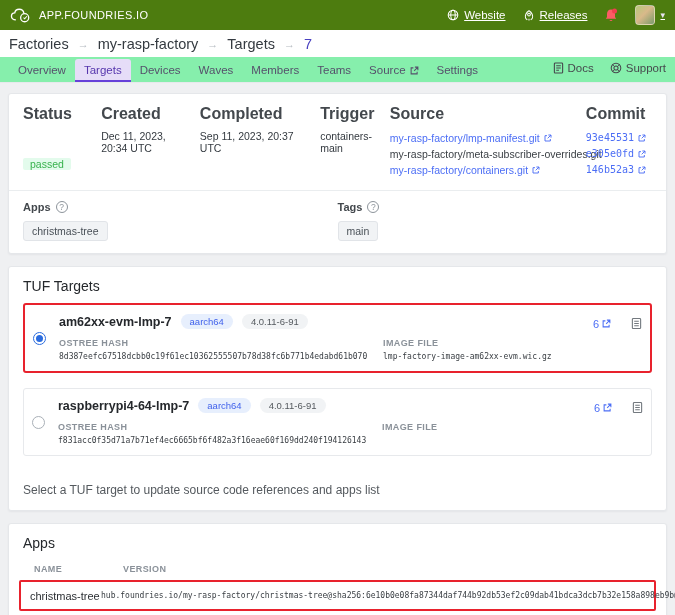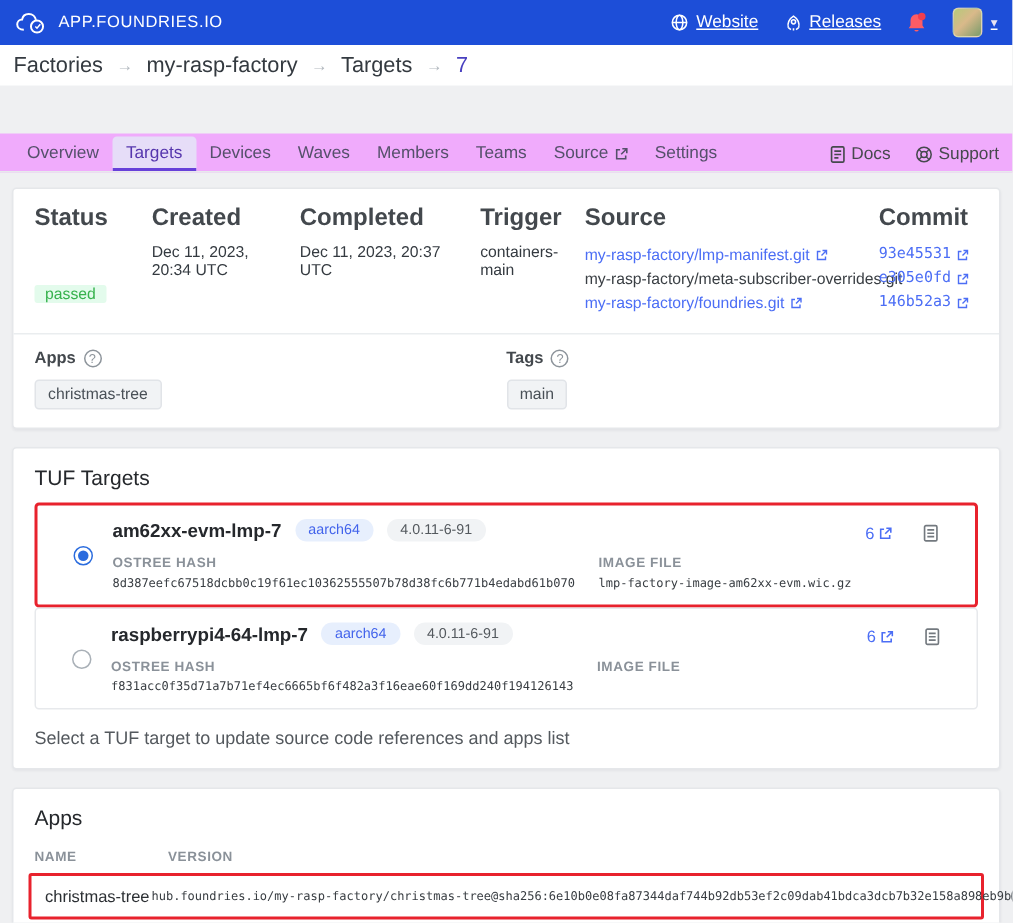--- a/index.html
+++ b/index.html
@@ -1,34 +1,34 @@
 <!DOCTYPE html>
 <html><head>
 <meta charset="utf-8">
 <style>
   * { box-sizing: border-box; margin: 0; padding: 0; }
   html,body { width: 675px; height: 615px; overflow: hidden; }
   body { font-family: "Liberation Sans", sans-serif; background: #eff0f2; color: #343a40; font-size: 12px; }
 
   
-  .topbar { height: 30px; background: #1d4ed8; display: flex; align-items: center; padding: 0 10px; color: #fff; }
+  .topbar { height: 30px; background: #4d7c0f; display: flex; align-items: center; padding: 0 10px; color: #fff; }
   .logo { display: flex; align-items: center; gap: 7px; font-size: 11px; letter-spacing: .4px; font-weight: 500; cursor: pointer; }
   .topbar-right { margin-left: auto; display: flex; align-items: center; gap: 17px; font-size: 11.5px; text-decoration: underline; }
   .topbar-link { display: flex; align-items: center; gap: 5px; cursor: pointer; }
   .avatar { width: 20px; height: 20px; border-radius: 4px; background: linear-gradient(135deg,#b6c97a 0%,#d9b98a 45%,#7a9b6a 100%); border: 1px solid rgba(255,255,255,.35); }
   .chev { font-size: 9px; color: #e9e4f2; margin-left: -8px; }
 
   
   .breadcrumb { background: #fff; padding: 6px 9px 5px; display: flex; align-items: center; gap: 9px; font-size: 14.5px; color: #343a40; }
   .crumb { cursor: pointer; }
   .crumb-sep { color: #b4bac0; font-size: 11px; }
   .crumb-last { color: #4940c0; }
 
   
-  .tabs { background: #f0abfc; border-bottom: 1px solid #e7e9ec; display: flex; align-items: flex-end; padding: 2px 9px 0; height: 26px; font-size: 11.5px; color: #55506b; margin-top: 32px; }
+  .tabs { background: #86efac; border-bottom: 1px solid #e7e9ec; display: flex; padding: 2px 9px 0; height: 26px; font-size: 11.5px; color: #55506b; }
   .tab { padding: 5px 9px 6px; cursor: pointer; display: flex; align-items: center; gap: 4px; white-space: nowrap; }
   .tab.active { background: #e6ddf8; border-radius: 3px 3px 0 0; color: #5636ad; box-shadow: inset 0 -2px 0 #6741d9; }
   .tabs-right { margin-left: auto; display: flex; gap: 16px; color: #46494d; align-items: center; padding-bottom: 5px; }
   .tabs-right .tab-aux { display: flex; align-items: center; gap: 4px; cursor: pointer; }
 
   
   .content { padding: 10px 8px; display: flex; flex-direction: column; gap: 12px; }
   .card { background: #fff; border: 1px solid #e5e7ea; border-radius: 3px; box-shadow: 0 1px 2px rgba(20,20,40,.05); }
   .card-title { font-size: 14px; color: #25282c; padding: 11px 14px 9px; }
 
@@ -44,21 +44,21 @@
   .link-dark { color: #3a3f44; cursor: pointer; }
   .divider { border-top: 1px solid #eaedef; }
   .appstags { display: flex; padding: 10px 14px 12px; }
   .at-col { width: 322px; }
   .at-head { display: flex; align-items: center; gap: 5px; font-size: 11px; font-weight: 700; color: #43484d; margin-bottom: 8px; }
   .qmark { width: 12px; height: 12px; border: 1px solid #8d949b; border-radius: 50%; font-size: 8.5px; color: #8d949b; display: inline-flex; align-items: center; justify-content: center; font-weight: 400; cursor: pointer; }
   .chip { display: inline-block; background: #f1f3f5; border: 1px solid #e1e4e8; border-radius: 3px; padding: 3px 8px; font-size: 10.5px; color: #495057; }
 
   
   .tuf-body { padding: 0 14px 10px; }
-  .target-row { border: 1px solid #e7e9ec; border-radius: 3px; padding: 9px 24px 10px; display: flex; align-items: flex-start; margin-bottom: 0; }
+  .target-row { border: 1px solid #e7e9ec; border-radius: 3px; padding: 9px 8px 10px; display: flex; align-items: flex-start; margin-bottom: 15px; }
   .target-row.annotated { border: 2px solid #e8222d; }
   .radio { width: 13px; height: 13px; border-radius: 50%; border: 1px solid #a9b0b7; margin-top: 18px; flex: none; cursor: pointer; position: relative; }
   .radio.sel { border: 1px solid #2b6cde; }
   .radio.sel::after { content: ""; position: absolute; inset: 2px; border-radius: 50%; background: #2b6cde; }
   .target-main { flex: 1; margin-left: 13px; }
   .target-head { display: flex; align-items: center; gap: 9px; }
   .target-name { font-size: 12.5px; font-weight: 700; color: #25282c; }
   .pill { border-radius: 9px; padding: 2px 9px; font-size: 9.5px; }
   .pill-arch { background: #e7effd; color: #4263eb; }
   .pill-ver { background: #f1f3f5; color: #54595e; }
@@ -71,21 +71,21 @@
   .tuf-footer { padding: 2px 14px 13px; font-size: 12px; color: #54595e; }
 
   
   .tbl-heads { display: flex; padding: 4px 14px 6px; }
   .th { font-size: 9px; letter-spacing: .4px; color: #8a9199; font-weight: 600; }
   .apps-row-wrap { padding: 0 10px 12px; }
   .app-row { border: 2px solid #e8222d; border-radius: 2px; display: flex; align-items: center; padding: 7px 8px 7px 9px; }
   .app-name { width: 71px; font-size: 11px; color: #2b2f33; flex: none; }
   .app-ver { flex: 1; }
   .icon-info { width: 13px; height: 13px; border: 1px solid #73797f; border-radius: 50%; color: #73797f; font-size: 9px; display: inline-flex; align-items: center; justify-content: center; cursor: pointer; flex: none; }
-  .apps-th-name { width: 89px; } .apps-th-ver { flex: 1; }
+  .apps-th-name { width: 89px; margin-left: 11px; } .apps-th-ver { flex: 1; }
   svg { display: block; }
 </style>
 </head>
 <body>
 
 <div class="topbar">
   <div class="logo">
     <svg width="22" height="15" viewBox="0 0 30 20" fill="none" stroke="#fff" stroke-width="1.8">
       <path d="M8 16 C4 16 2 13.5 2 11 C2 8.5 4 6.5 6.5 6.5 C7 3.5 9.5 1.5 12.5 1.5 C16 1.5 18.5 4 19 7"></path>
       <circle cx="20" cy="13" r="5.5"></circle>
@@ -173,21 +173,21 @@
       <div class="info-col c-status">
         <div class="lbl">Status</div>
         <span class="badge-pass">passed</span>
       </div>
       <div class="info-col c-created">
         <div class="lbl">Created</div>
         <div class="val">Dec 11, 2023, 20:34 UTC</div>
       </div>
       <div class="info-col c-completed">
         <div class="lbl">Completed</div>
-        <div class="val">Dec 11, 2023, 20:37 UTC</div>
+        <div class="val">Sep 11, 2023, 20:37 UTC</div>
       </div>
       <div class="info-col c-trigger">
         <div class="lbl">Trigger</div>
         <div class="val">containers-main</div>
       </div>
       <div class="info-col c-source">
         <div class="lbl">Source</div>
         <div class="src-line">
             <span class="link-blue">my-rasp-factory/lmp-manifest.git</span>
           <svg width="8" height="8" viewBox="0 0 12 12" fill="none" stroke="#4c6ef5" stroke-width="1.4">
@@ -196,21 +196,21 @@
             </svg>
           </div>
         <div class="src-line">
             <span class="link-dark">my-rasp-factory/meta-subscriber-overrides.git</span>
           <svg width="8" height="8" viewBox="0 0 12 12" fill="none" stroke="#3a3f44" stroke-width="1.4">
               <path d="M4.5 2.5 H1.5 V10.5 H9.5 V7.5"></path>
               <path d="M6.5 1.5 H10.5 V5.5 M10.5 1.5 L5.5 6.5"></path>
             </svg>
           </div>
         <div class="src-line">
-            <span class="link-blue">my-rasp-factory/foundries.git</span>
+            <span class="link-blue">my-rasp-factory/containers.git</span>
           <svg width="8" height="8" viewBox="0 0 12 12" fill="none" stroke="#4c6ef5" stroke-width="1.4">
               <path d="M4.5 2.5 H1.5 V10.5 H9.5 V7.5"></path>
               <path d="M6.5 1.5 H10.5 V5.5 M10.5 1.5 L5.5 6.5"></path>
             </svg>
           </div>
       </div>
       <div class="info-col c-commit">
         <div class="lbl">Commit</div>
         <div class="cmt-line">
             <span class="link-blue" style="font-family:'DejaVu Sans Mono',monospace;font-size:10px">93e45531</span>

